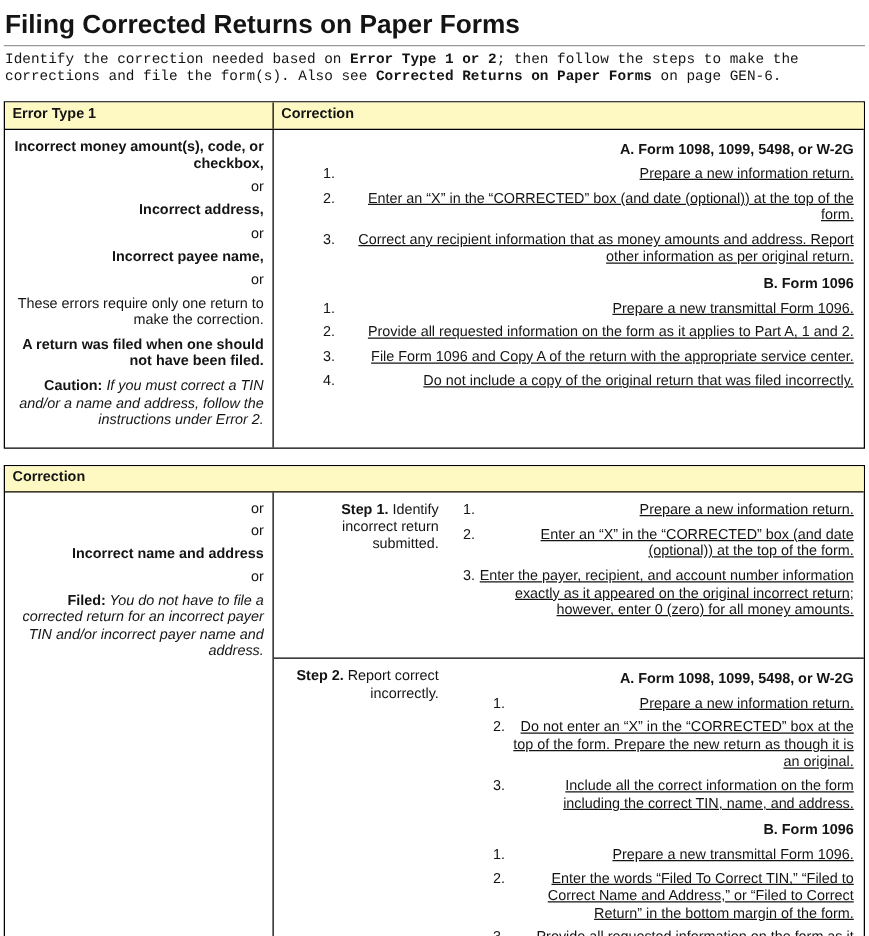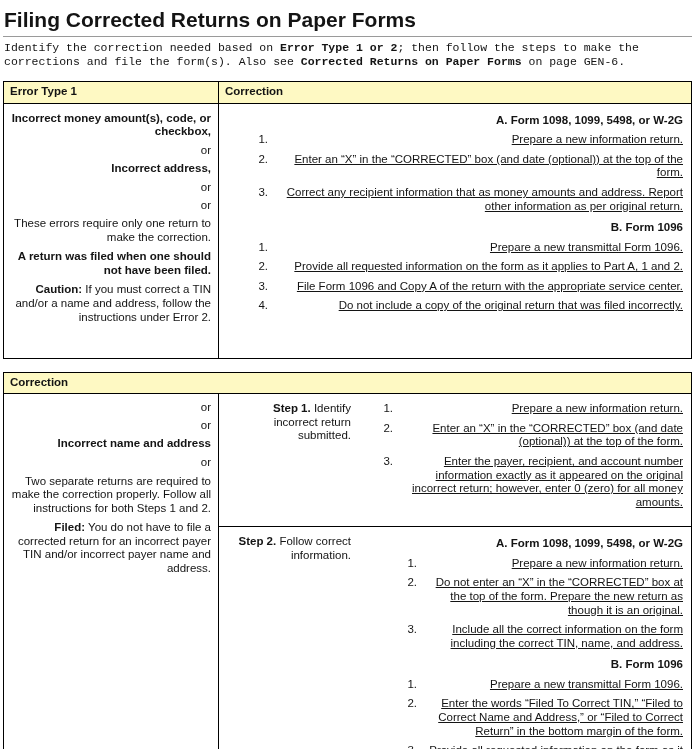--- a/index.html
+++ b/index.html
@@ -21,21 +21,21 @@
     border: none;
     border-top: 1px solid #9a9a9a;
     margin: 0 0 4px 0;
   }
   .intro {
     margin: 0 0 11px 1px;
     line-height: 1.28;
     font-family: Liberation Mono, monospace;
   }
   .b { font-weight: bold; }
-  .i { }
+  .i { font-style: italic; }
 
   .tbl {
     border: 1px solid #000;
     margin-bottom: 13px;
   }
   .tbl-header {
     display: flex;
     background: #fef9c3;
     border-bottom: 1px solid #000;
     font-weight: bold;
@@ -62,21 +62,21 @@
   .cond.or { padding-left: 24px; margin: -1px 0 5px 0; }
 
   .sec-head { font-weight: bold; margin: 2px 0 6px 0; }
   .olist { margin: 0 0 8px 0; }
   .olist.indent { margin-left: 24px; }
   .oitem { display: flex; margin-bottom: 6px; }
   .onum { flex: 0 0 19px; width: 19px; }
   .otext { flex: 1; padding-left: 2px; text-decoration: underline; }
 
   .steps { padding: 0; }
-  .step-row { display: flex; padding: 8px 6px 2px 7px; gap: 13px; }
+  .step-row { display: flex; padding: 8px 6px 2px 7px; }
   .step-row + .step-row { border-top: 1px solid #000; }
   .step-row:first-child { min-height: 132px; }
   .step-row:last-child { min-height: 237px; }
   .step-label { width: 135px; flex: 0 0 135px; padding-right: 10px; }
   .step-content { flex: 1; padding-right: 2px; }
 </style>
 </head>
 <body>
 
 <div class="page">
@@ -89,20 +89,21 @@
     <div class="tbl-header">
       <div class="hd-left">Error Type 1</div>
       <div class="hd-right">Correction</div>
     </div>
     <div class="tbl-body t1-body">
       <div class="bd-left" id="t1-conditions">
           <div class="cond b">Incorrect money amount(s), code, or checkbox,</div>
           <div class="cond or">or</div>
           <div class="cond b">Incorrect address,</div>
           <div class="cond or">or</div>
+          <div class="cond b">Incorrect payee name,</div>
           <div class="cond or">or</div>
           <div class="cond">These errors require only one return to make the correction.</div>
           <div class="cond b">A return was filed when one should not have been filed.</div>
           <div class="cond"><span class="b">Caution:</span><span class="i"> If you must correct a TIN and/or a name and address, follow the instructions under Error 2.</span></div>
         </div>
       <div class="bd-right" id="t1-correction">
           <div class="sec-head">A. Form 1098, 1099, 5498, or W-2G</div>
           <div class="olist indent">
             <div class="oitem">
               <span class="onum">1.</span>
@@ -143,21 +144,20 @@
   <section class="tbl">
     <div class="tbl-header">
       <div class="hd-right">Correction</div>
     </div>
     <div class="tbl-body">
       <div class="bd-left" id="t2-conditions">
           <div class="cond or">or</div>
           <div class="cond or">or</div>
           <div class="cond b">Incorrect name and address</div>
           <div class="cond or">or</div>
-          <div class="cond">Two separate returns are required to make the correction properly. Follow all instructions for both Steps 1 and 2.</div>
           <div class="cond"><span class="b">Filed:</span><span class="i"> You do not have to file a corrected return for an incorrect payer TIN and/or incorrect payer name and address.</span></div>
         </div>
       <div class="bd-right steps" id="t2-steps">
           <div class="step-row">
             <div class="step-label"><span class="b">Step 1.</span><span> Identify incorrect return submitted.</span></div>
             <div class="step-content">
               <div class="olist">
                 <div class="oitem">
                   <span class="onum">1.</span>
                   <span class="otext">Prepare a new information return.</span>
@@ -167,21 +167,21 @@
                   <span class="otext">Enter an “X” in the “CORRECTED” box (and date (optional)) at the top of the form.</span>
                 </div>
                 <div class="oitem">
                   <span class="onum">3.</span>
                   <span class="otext">Enter the payer, recipient, and account number information exactly as it appeared on the original incorrect return; however, enter 0 (zero) for all money amounts.</span>
                 </div>
               </div>
             </div>
           </div>
           <div class="step-row">
-            <div class="step-label"><span class="b">Step 2.</span><span> Follow correct information.</span></div>
+            <div class="step-label"><span class="b">Step 2.</span><span> Report correct incorrectly.</span></div>
             <div class="step-content">
               <div class="sec-head">A. Form 1098, 1099, 5498, or W-2G</div>
               <div class="olist indent">
                 <div class="oitem">
                   <span class="onum">1.</span>
                   <span class="otext">Prepare a new information return.</span>
                 </div>
                 <div class="oitem">
                   <span class="onum">2.</span>
                   <span class="otext">Do not enter an “X” in the “CORRECTED” box at the top of the form. Prepare the new return as though it is an original.</span>

